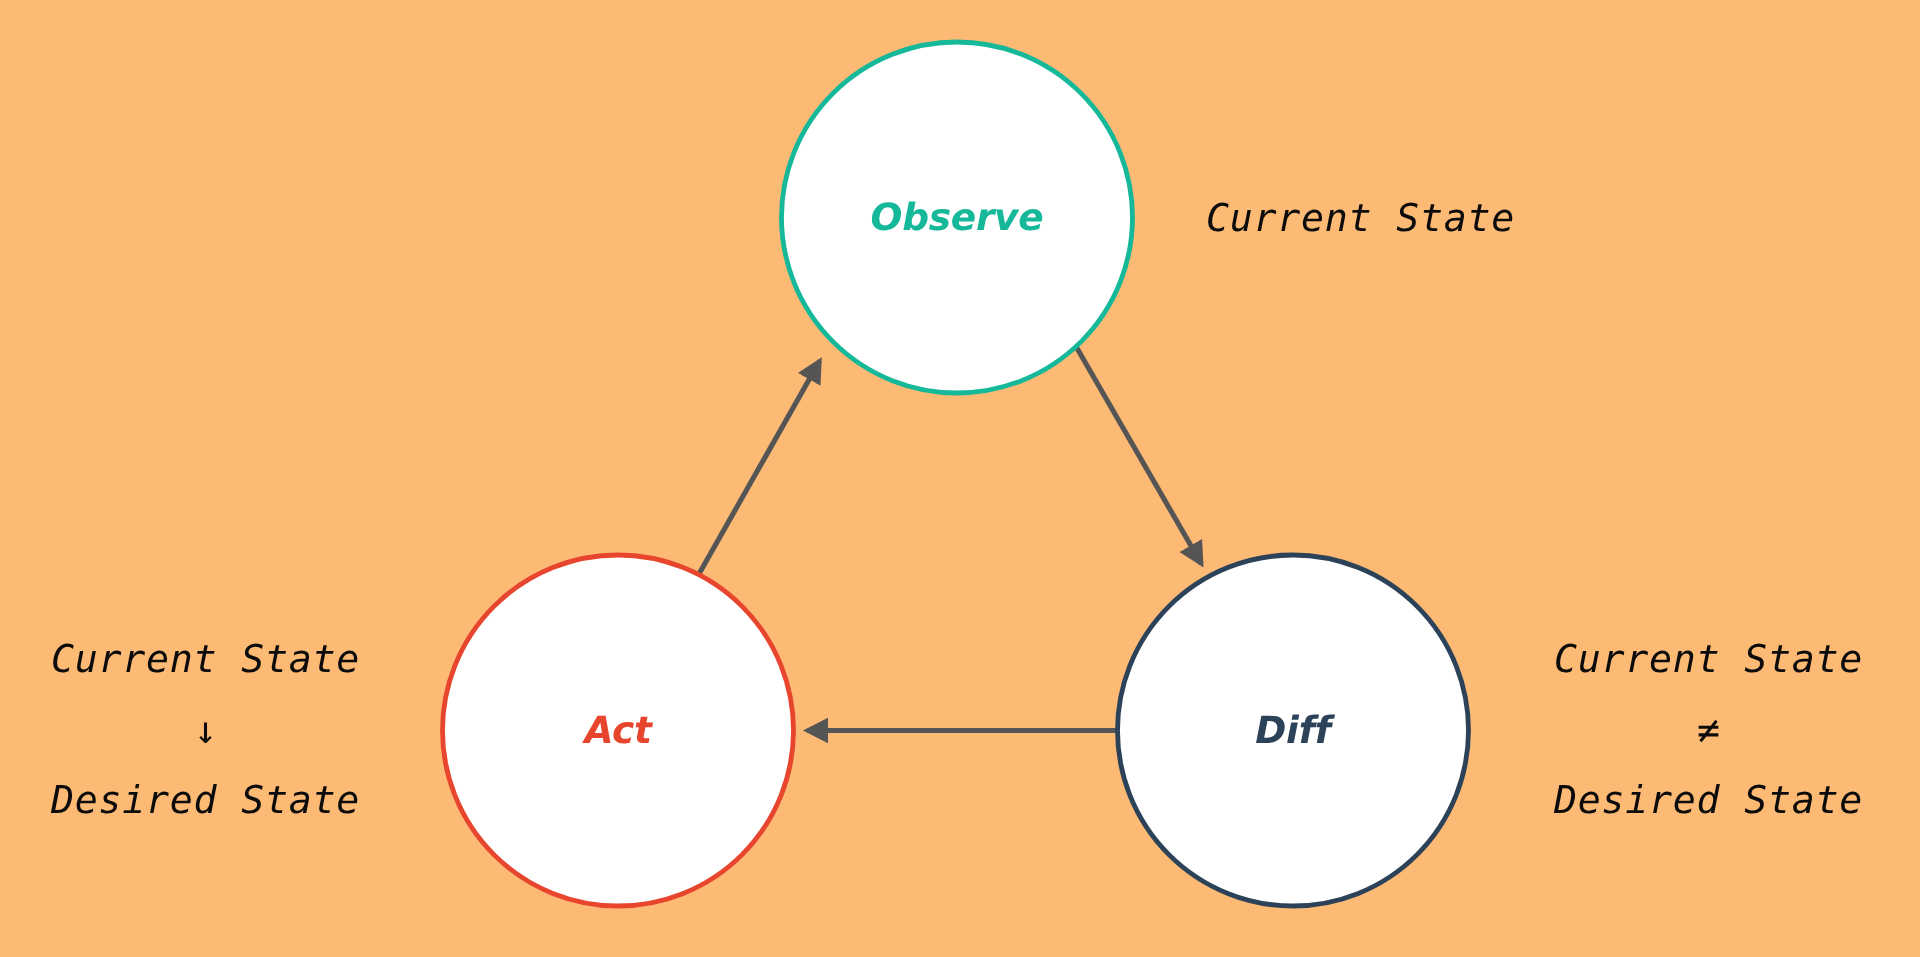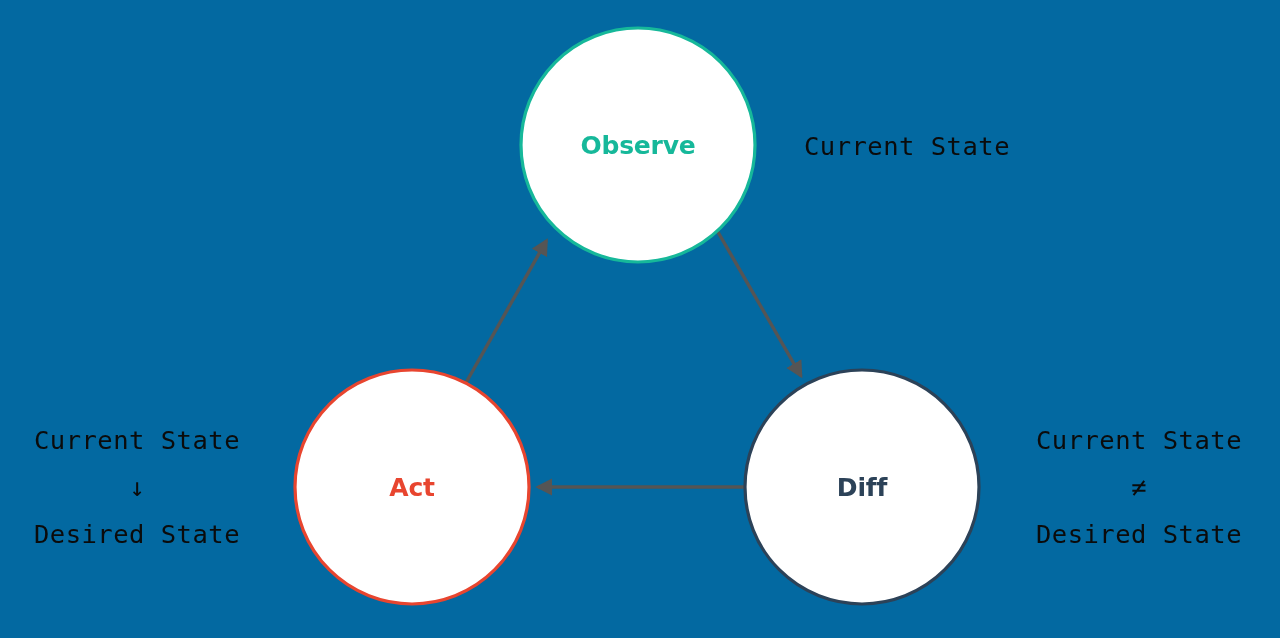--- a/index.html
+++ b/index.html
@@ -10,21 +10,22 @@
   body {
     width: 1280px;
     height: 638px;
     overflow: hidden;
     font-family: "Liberation Sans", sans-serif;
   }
   #canvas {
     position: relative;
     width: 1280px;
     height: 638px;
-    background: #0369a1;
+    background: #fdba74;
+    font-style: italic;
   }
   #diagram-svg {
     position: absolute;
     top: 0;
     left: 0;
     width: 1280px;
     height: 638px;
   }
   .node-label {
     font-family: "DejaVu Sans", "Liberation Sans", sans-serif;

